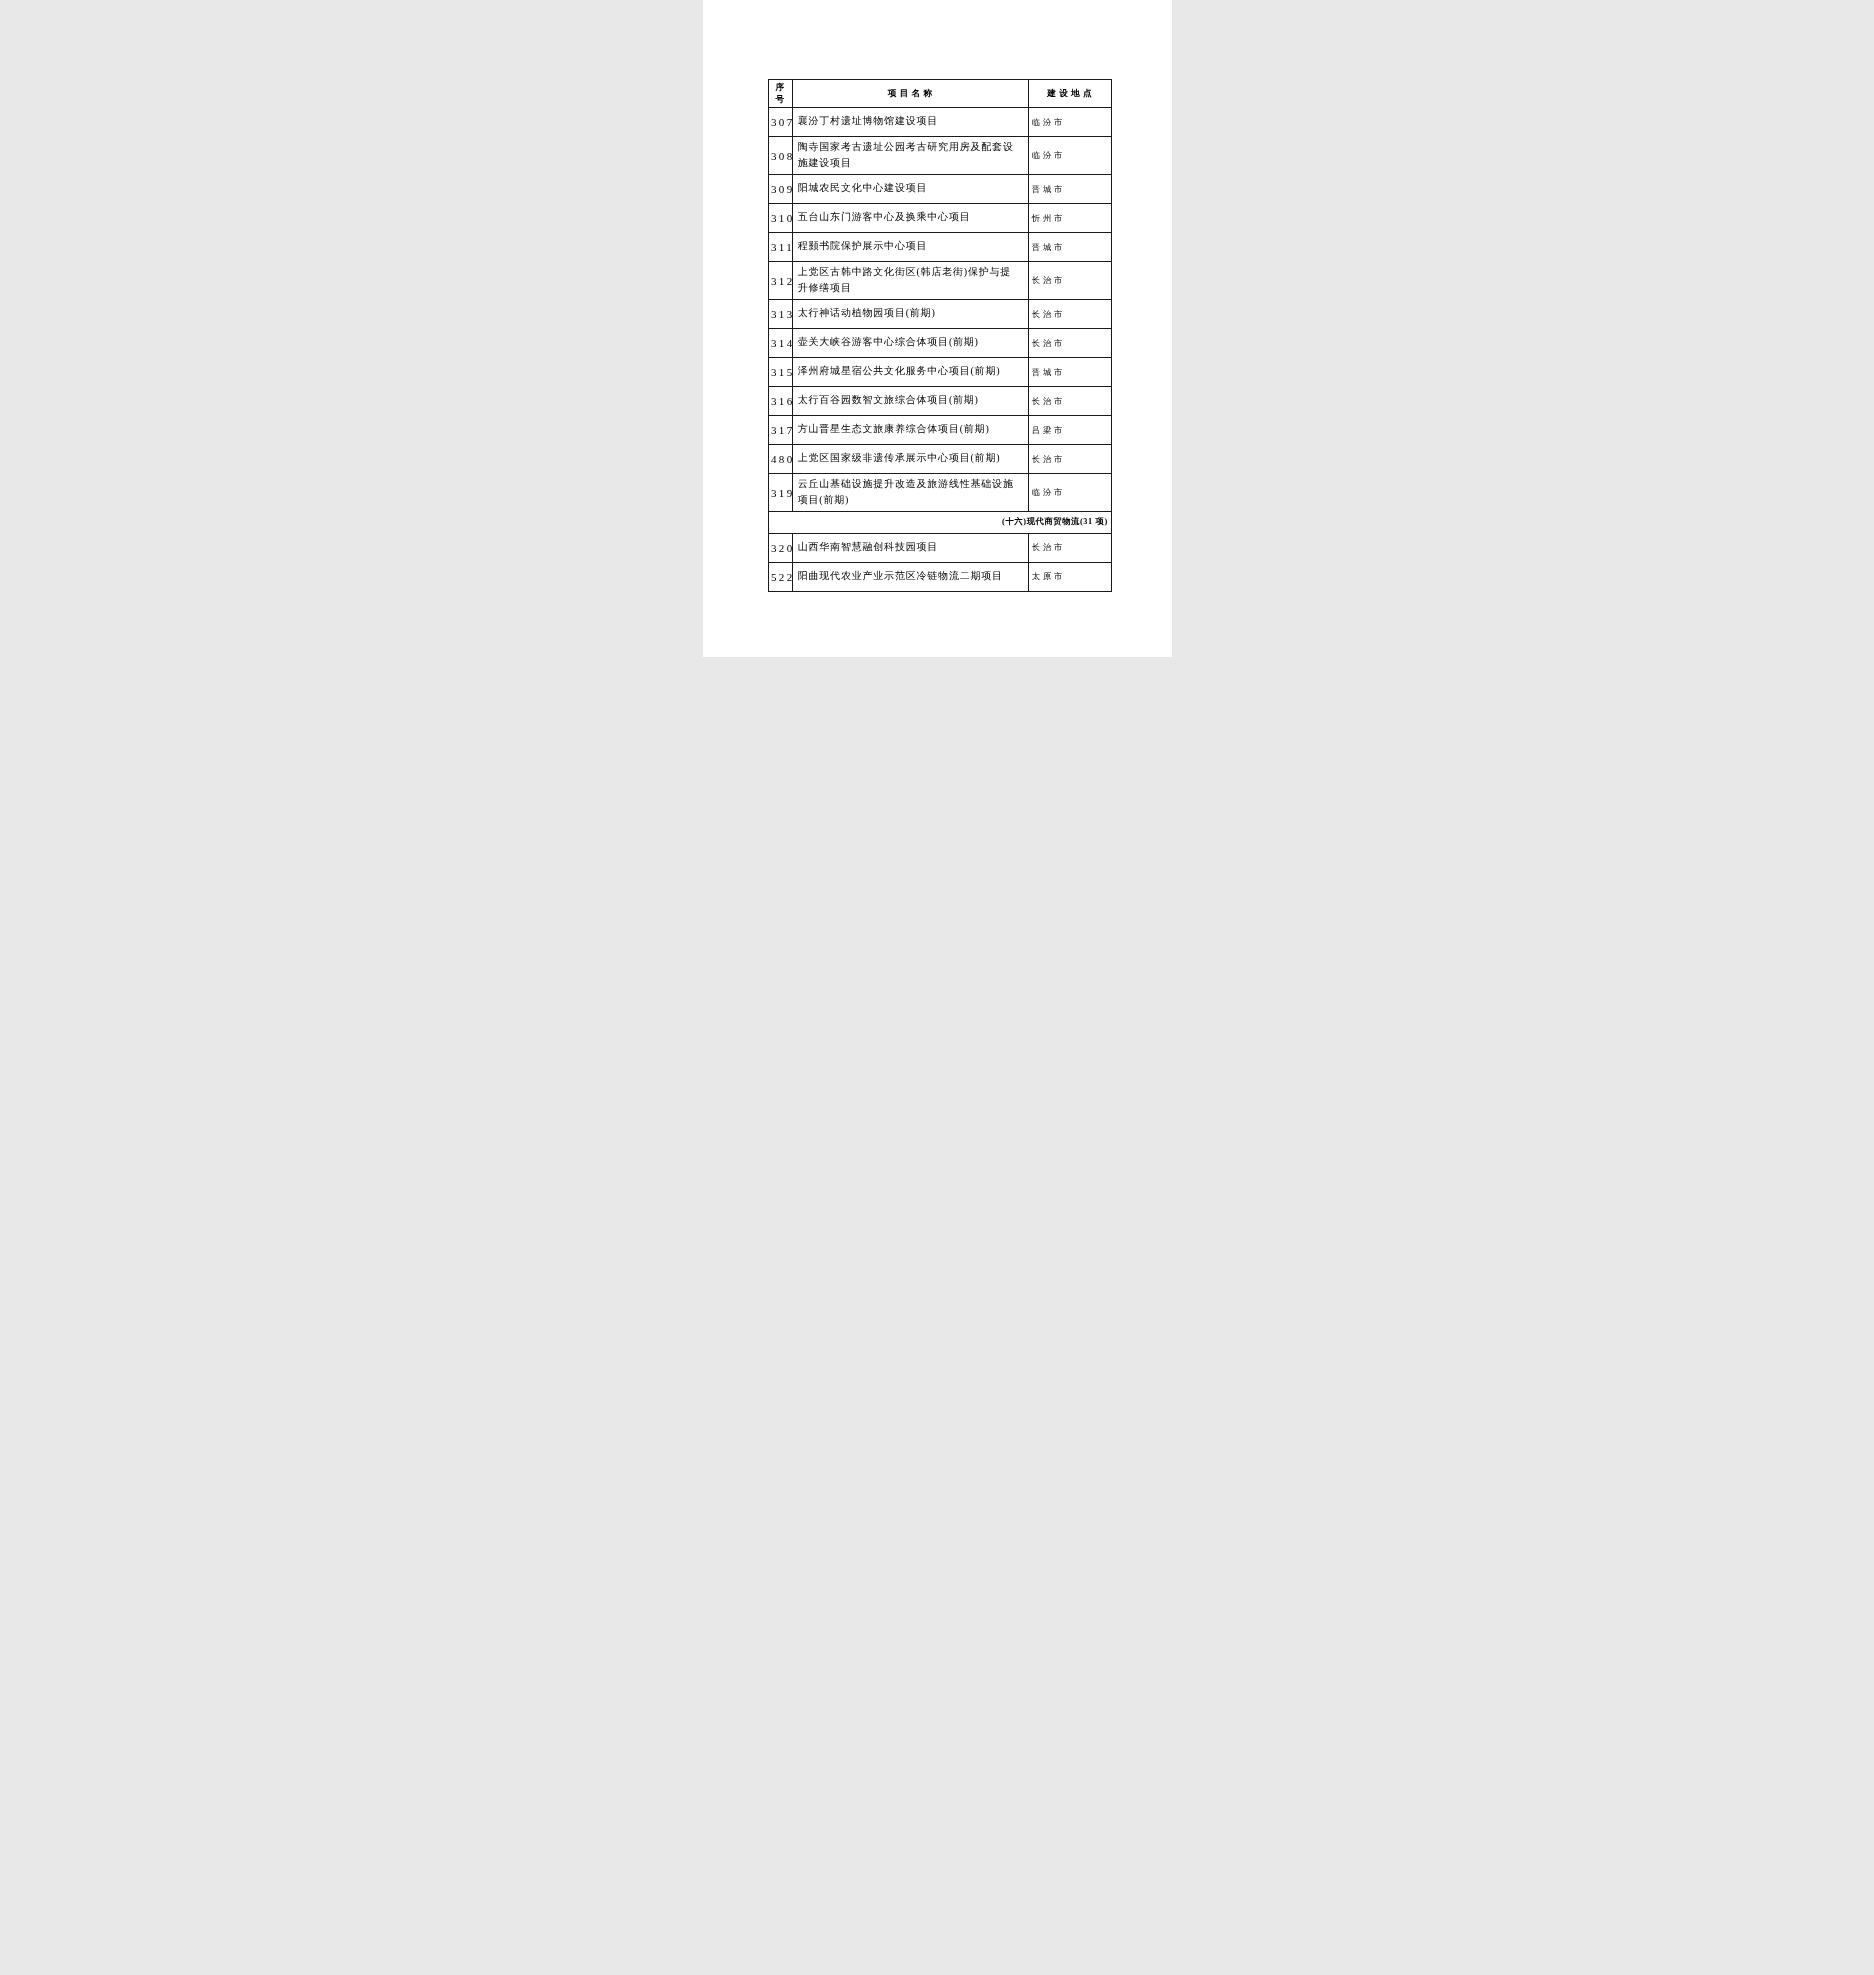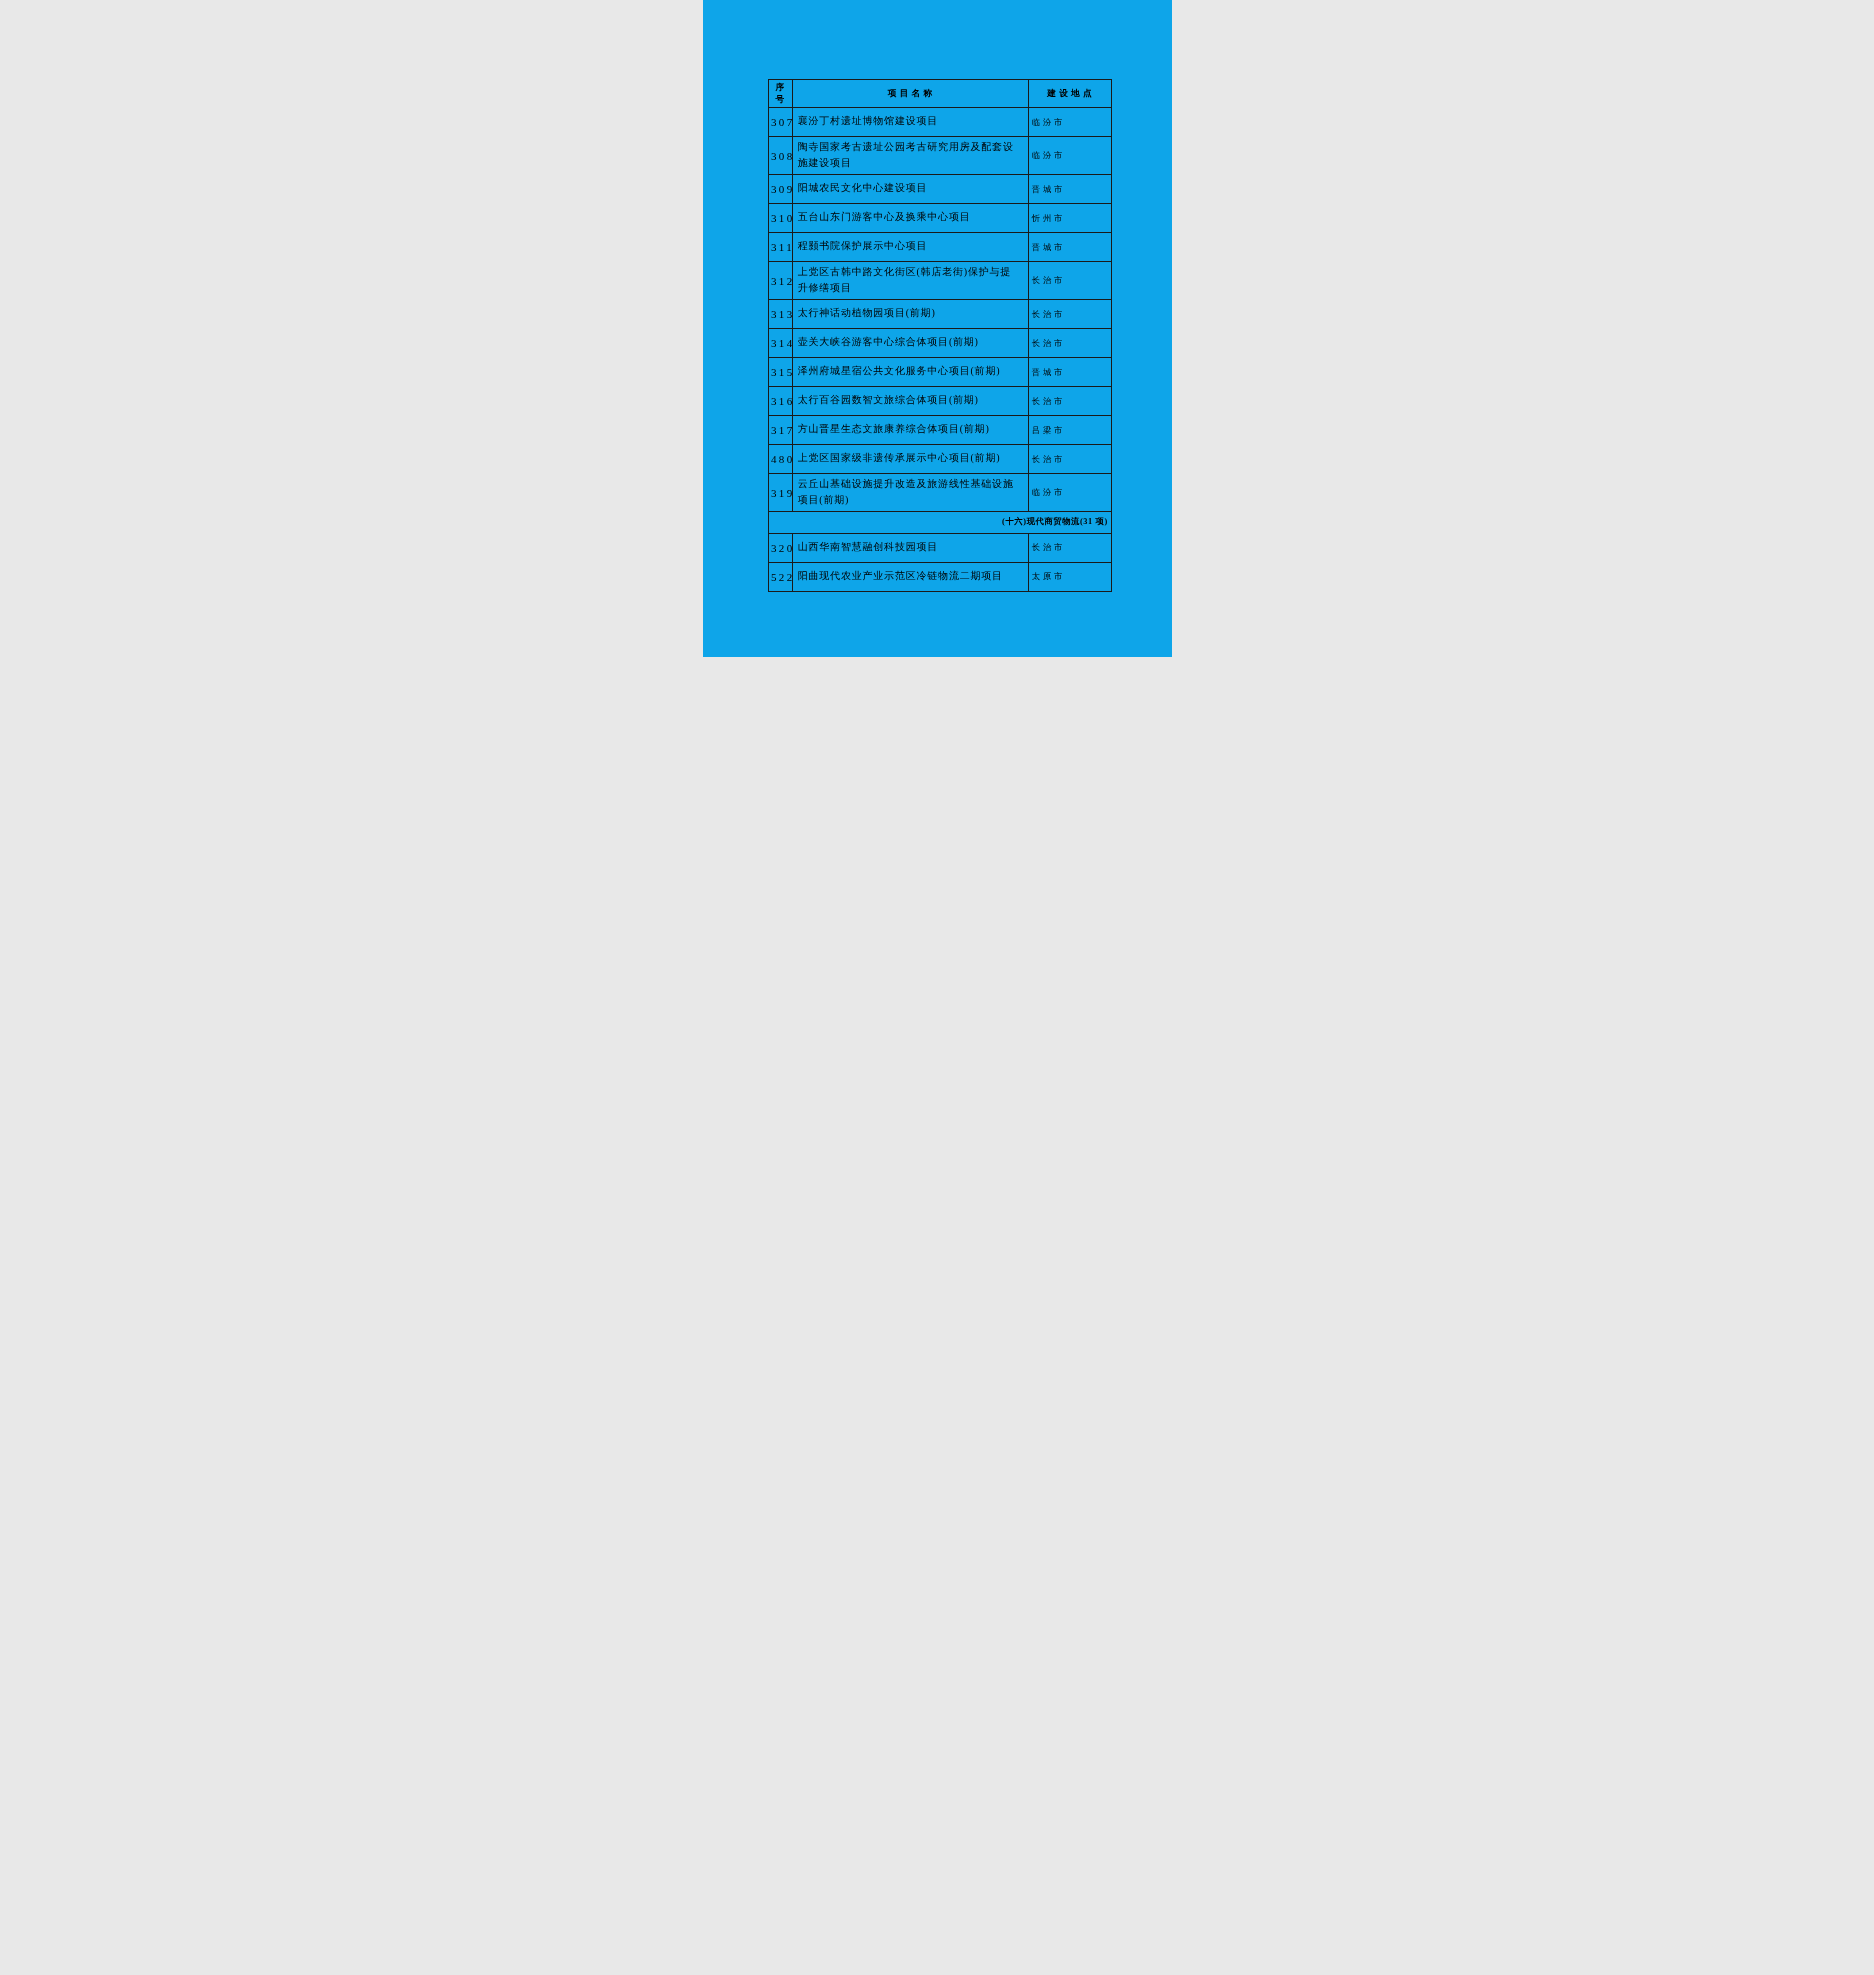--- a/index.html
+++ b/index.html
@@ -1,21 +1,21 @@
 <!DOCTYPE html>
 <html style="font-size:6.3px"><head>
 <meta charset="utf-8">
 <style>
   html, body { margin: 0; padding: 0; background: #e8e8e8; }
   .page {
     position: relative;
     width: 469px;
     height: 657px;
     margin: 0 auto;
-    background: #0ea5e9;
+    background: #ffffff;
     overflow: hidden;
     font-family: "Liberation Serif", serif;
     color: #000000;
   }
   .table-wrap {
     position: absolute;
     left: 65px;
     top: 79px;
     width: 344px;
   }

